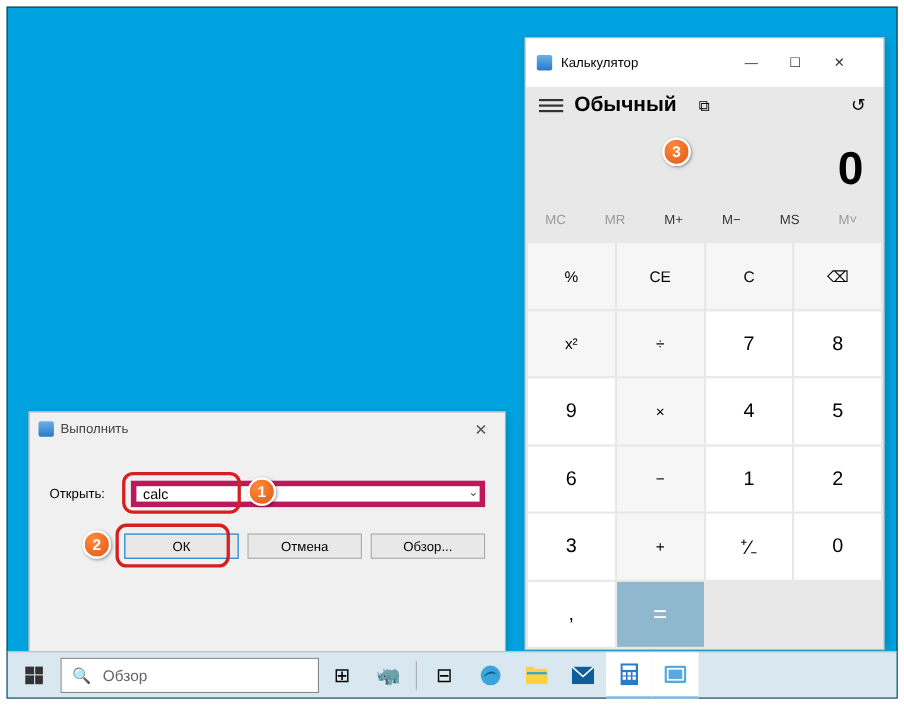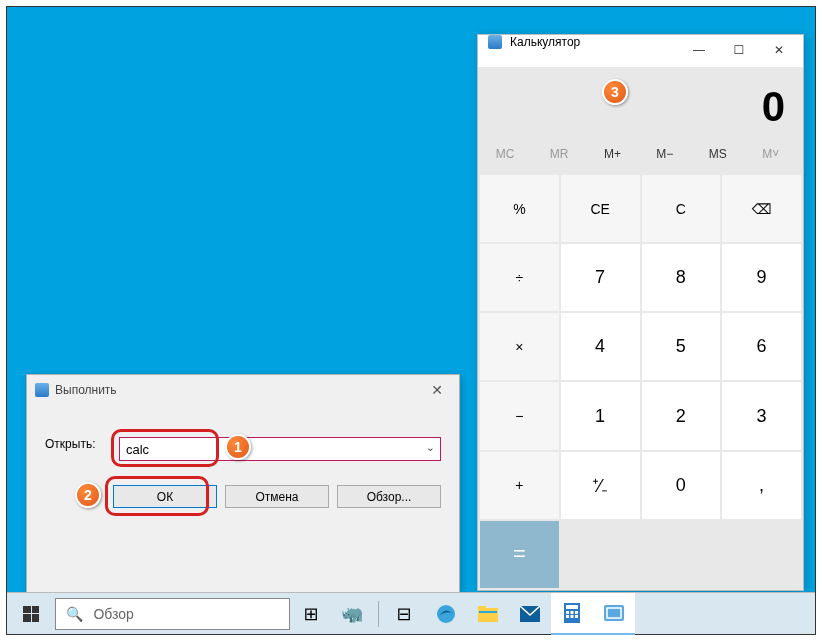--- a/index.html
+++ b/index.html
@@ -16,34 +16,34 @@
 
 
 .run-dlg{position:absolute;left:19px;top:367px;width:434px;height:219px;background:#f0f0f0;border:1px solid #b0b0b0;box-shadow:2px 2px 8px rgba(0,0,0,.2)}
 .run-title{height:30px;display:flex;align-items:center;padding:0 8px;font-size:12px;color:#444;justify-content:space-between}
 .run-title-left{display:flex;align-items:center;gap:6px}
 .close-x{font-size:14px;color:#555;padding:0 8px;cursor:pointer}
 .run-body{padding:10px 18px 4px 18px}
 .run-instr{display:flex;gap:12px;align-items:flex-start;font-size:12px;color:#333;line-height:1.4}
 .run-app-icon{width:32px;height:32px;flex-shrink:0;background:linear-gradient(#6ab0e8,#2a7ac8);border:1px solid #3a7abf;border-radius:2px;position:relative}
 .run-app-icon::after{content:"";position:absolute;inset:6px;border:2px solid #fff;border-radius:1px}
-.run-input-row{display:flex;gap:12px;margin-top:22px}
+.run-input-row{display:flex;align-items:center;gap:12px;margin-top:22px}
 .run-label{font-size:12px;min-width:62px}
 .run-combo{position:relative;flex:1}
-.run-input{width:100%;height:24px;border:1px solid #be185d;font-size:13px;padding:0 22px 0 6px;font-family:inherit}
+.run-input{width:100%;height:24px;border:5px solid #be185d;font-size:13px;padding:0 22px 0 6px;font-family:inherit}
 .run-caret{position:absolute;right:6px;top:4px;font-size:11px;color:#555;pointer-events:none}
 .run-btns{display:flex;gap:8px;justify-content:flex-end;padding:20px 18px 0 18px}
 .run-btn{width:104px;height:23px;font-size:12px;background:#e8e8e8;border:1px solid #aaa;cursor:pointer}
 .run-btn.primary{border:1px solid #0078d4}
 .marker{border:3px solid #d42020;border-radius:10px;position:absolute;pointer-events:none}
 .badge{position:absolute;width:26px;height:26px;border-radius:50%;background:radial-gradient(circle at 35% 30%,#ff8a3a,#e0571a);border:2px solid #fff;color:#fff;font-weight:bold;font-size:14px;display:flex;align-items:center;justify-content:center;box-shadow:1px 1px 3px rgba(0,0,0,.4);pointer-events:none}
 
 
 .calc{position:absolute;left:470px;top:27px;width:327px;height:557px;background:#e8e8e8;border:1px solid #bbb;box-shadow:2px 2px 10px rgba(0,0,0,.2);display:flex;flex-direction:column}
-.calc-title{height:32px;display:flex;align-items:flex-start;padding:0 4px 0 10px;font-size:12px;background:#fff}
+.calc-title{height:44px;display:flex;align-items:center;padding:0 20px 0 10px;font-size:12px;background:#fff}
 .calc-title-left{display:flex;align-items:center;gap:8px;flex:1}
 .calc-ico{width:14px;height:14px;background:linear-gradient(#6ab0e8,#2a7ac8);border-radius:2px}
 .win-btn{width:40px;height:30px;display:flex;align-items:center;justify-content:center;font-size:12px;color:#333;cursor:pointer}
 .calc-head{display:flex;align-items:center;padding:6px 12px;background:#e8e8e8;gap:10px}
 .hamburger{width:22px;display:flex;flex-direction:column;gap:3px;cursor:pointer}
 .hamburger span{height:2px;background:#333}
 .calc-mode{font-size:19px;font-weight:600;flex:0 0 auto}
 .keep-top{width:22px;height:22px;display:flex;align-items:center;justify-content:center;font-size:14px;cursor:pointer;margin-left:4px}
 .calc-head-spacer{flex:1}
 .history{font-size:16px;cursor:pointer;padding:0 4px}
@@ -65,37 +65,49 @@
   <div class="calc">
     <div class="calc-title">
       <div class="calc-title-left">
         <div class="calc-ico"></div>
         <span>Калькулятор</span>
       </div>
       <div class="win-btn">—</div>
       <div class="win-btn">☐</div>
       <div class="win-btn">✕</div>
     </div>
+    <div class="calc-head">
+      <div class="hamburger">
+          <span></span>
+          <span></span>
+          <span></span>
+        </div>
+      <div class="calc-mode">Обычный</div>
+      <div class="keep-top">⧉</div>
+      <div class="calc-head-spacer"></div>
+      <div class="history">↺</div>
+    </div>
     <div class="calc-disp">
       <span>0</span>
       <div class="badge" style="left:124px;top:12px">3</div>
     </div>
     <div class="calc-mem">
       <span>MC</span>
       <span>MR</span>
       <span class="on">M+</span>
       <span class="on">M−</span>
       <span class="on">MS</span>
       <span>M˅</span>
     </div>
     <div class="calc-grid">
       <button class="ckey">%</button>
       <button class="ckey">CE</button>
       <button class="ckey">C</button>
       <button class="ckey">⌫</button>
+      <button class="ckey">x²</button>
       <button class="ckey">÷</button>
       <button class="ckey num">7</button>
       <button class="ckey num">8</button>
       <button class="ckey num">9</button>
       <button class="ckey">×</button>
       <button class="ckey num">4</button>
       <button class="ckey num">5</button>
       <button class="ckey num">6</button>
       <button class="ckey">−</button>
       <button class="ckey num">1</button>

